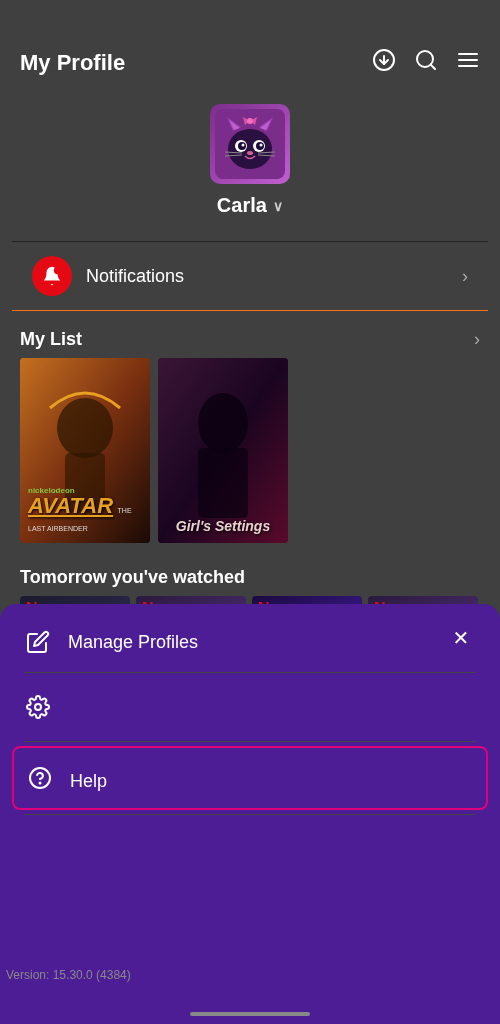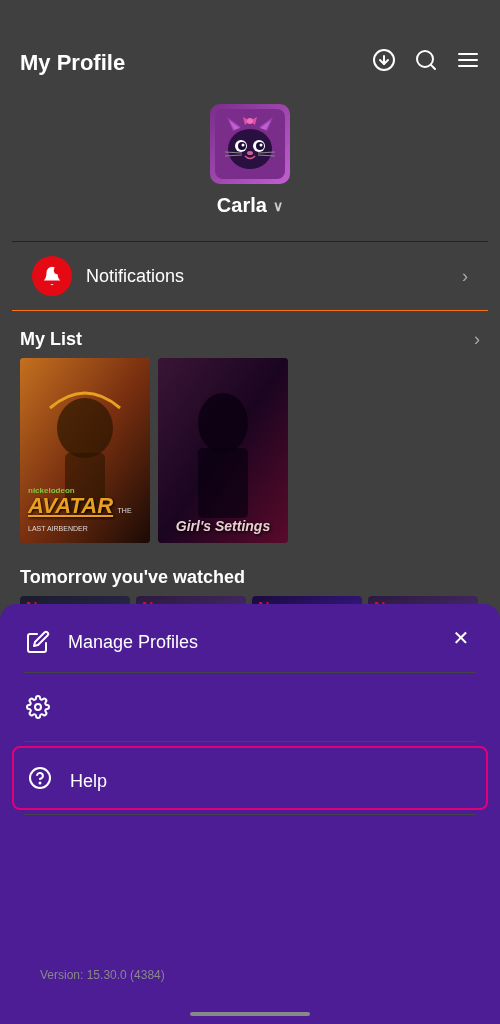--- a/index.html
+++ b/index.html
@@ -293,21 +293,21 @@
       margin: 4px 12px;
       padding: 16px 12px;
     }
     .help-item .sheet-item-icon {
       margin-right: 16px;
     }
 
     .version-text {
       color: #888;
       font-size: 12px;
-      padding: 12px 40px;
+      padding: 12px 6px;
       position: absolute;
       bottom: 30px;
       left: 0;
     }
 
     .home-indicator {
       position: absolute;
       bottom: 8px;
       left: 50%;
       transform: translateX(-50%);

